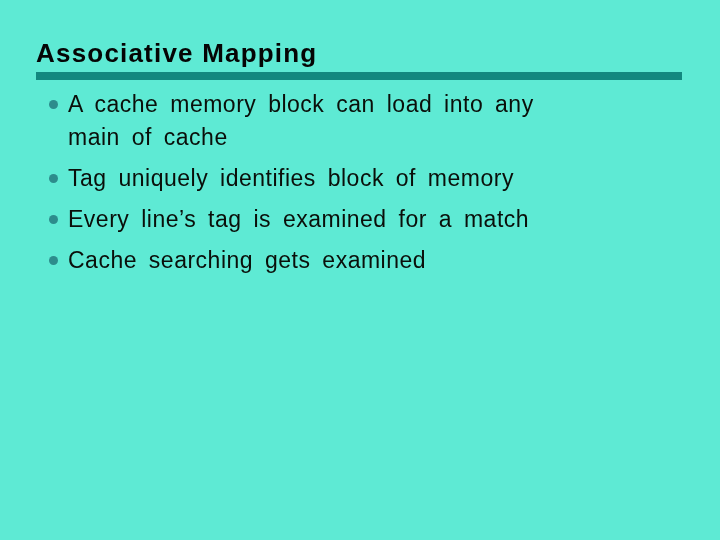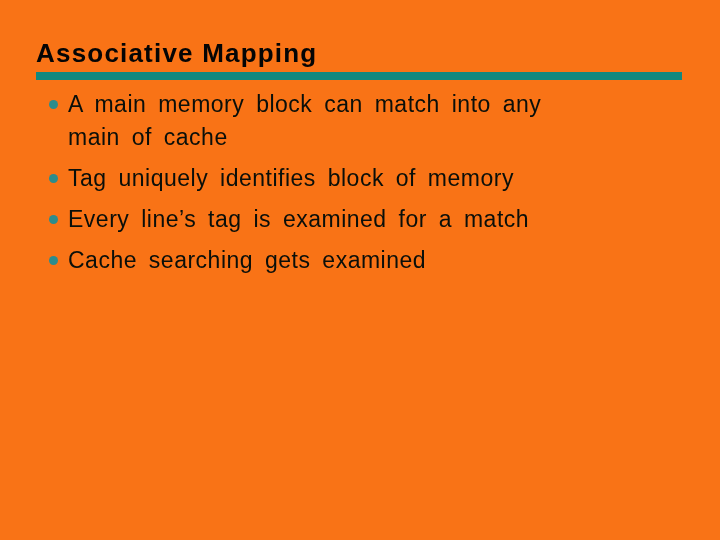--- a/index.html
+++ b/index.html
@@ -10,21 +10,21 @@
     width: 720px;
     height: 540px;
     background: #ccffcc;
     font-family: "Liberation Sans", "DejaVu Sans", sans-serif;
     overflow: hidden;
   }
   .slide {
     position: relative;
     width: 720px;
     height: 540px;
-    background: #f97316;
+    background: #5eead4;
   }
   .slide-title {
     position: absolute;
     left: 36px;
     top: 38px;
     font-size: 26px;
     font-weight: bold;
     letter-spacing: 1.2px;
     color: #050505;
     line-height: 30px;
@@ -76,21 +76,21 @@
 <div class="slide">
 
   <div class="slide-title">Associative Mapping</div>
 
   <div class="title-rule"></div>
 
   <ul class="bullet-list">
 
     <li class="bullet-item">
       <span class="bullet-dot"></span>
-      <span class="bullet-line">A main memory block can match into any</span>
+      <span class="bullet-line">A cache memory block can load into any</span>
       <span class="bullet-line">main of cache</span>
     </li>
 
 
     <li class="bullet-item">
       <span class="bullet-dot"></span>
       <span class="bullet-line">Tag uniquely identifies block of memory</span>
     </li>
 
     <li class="bullet-item">

